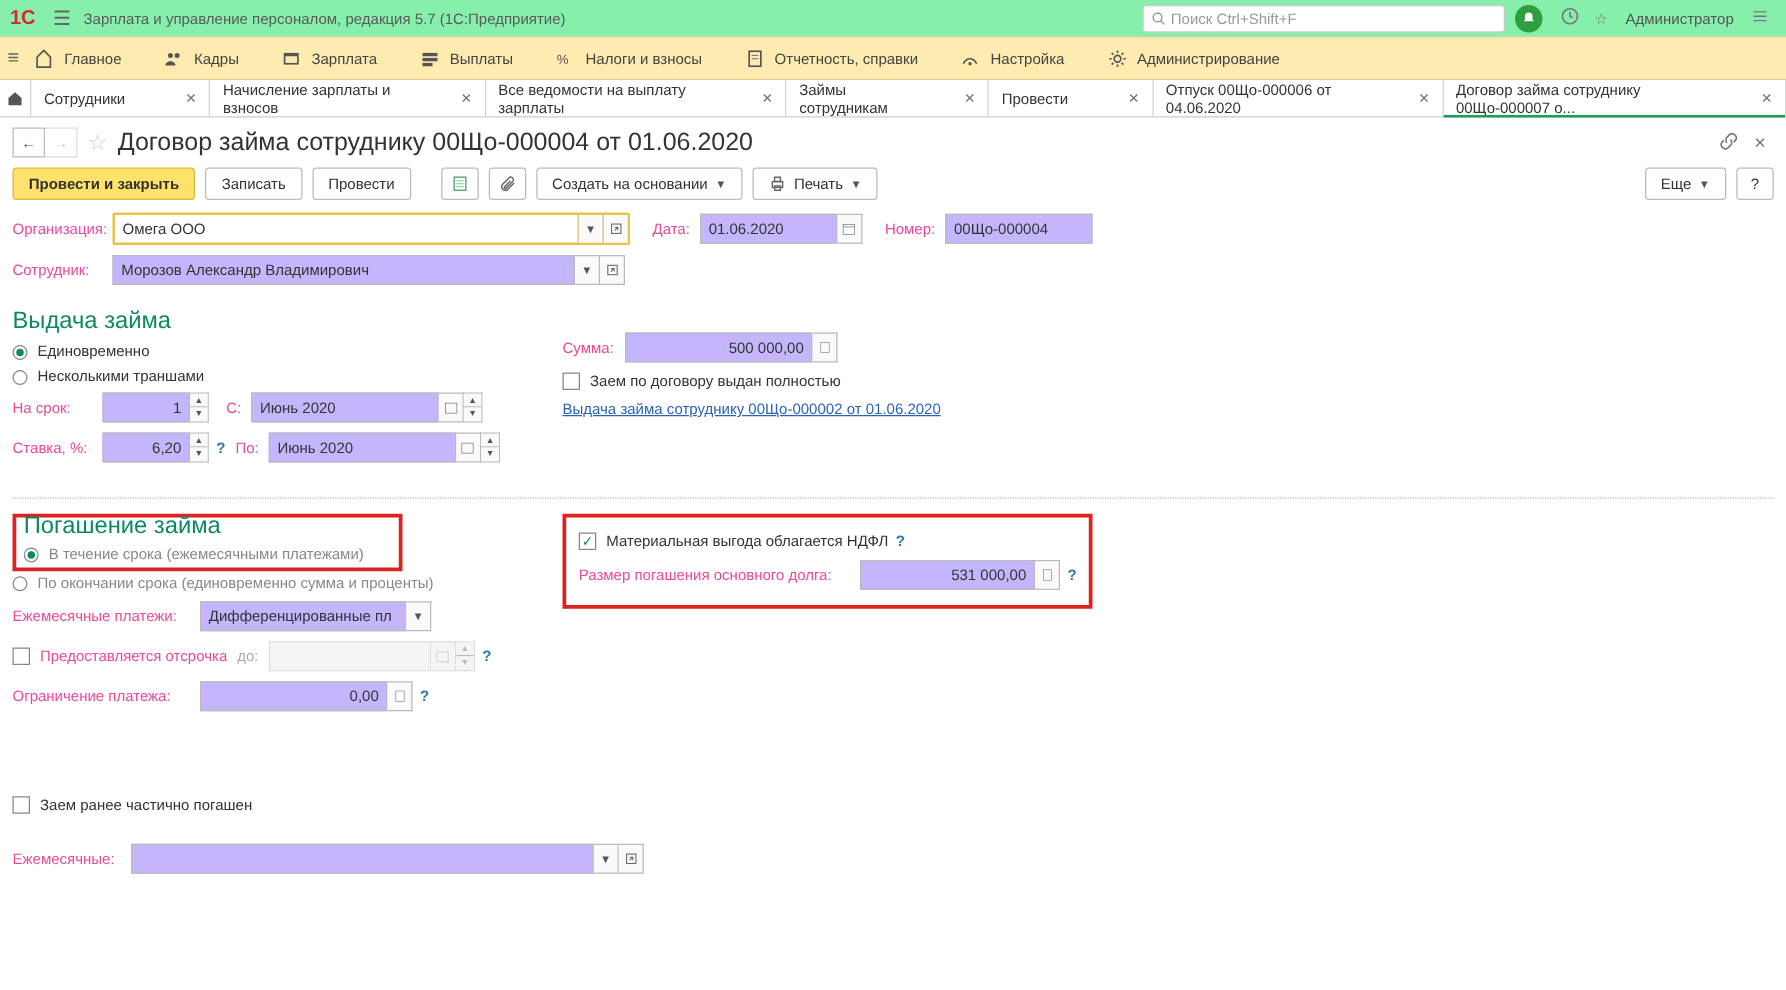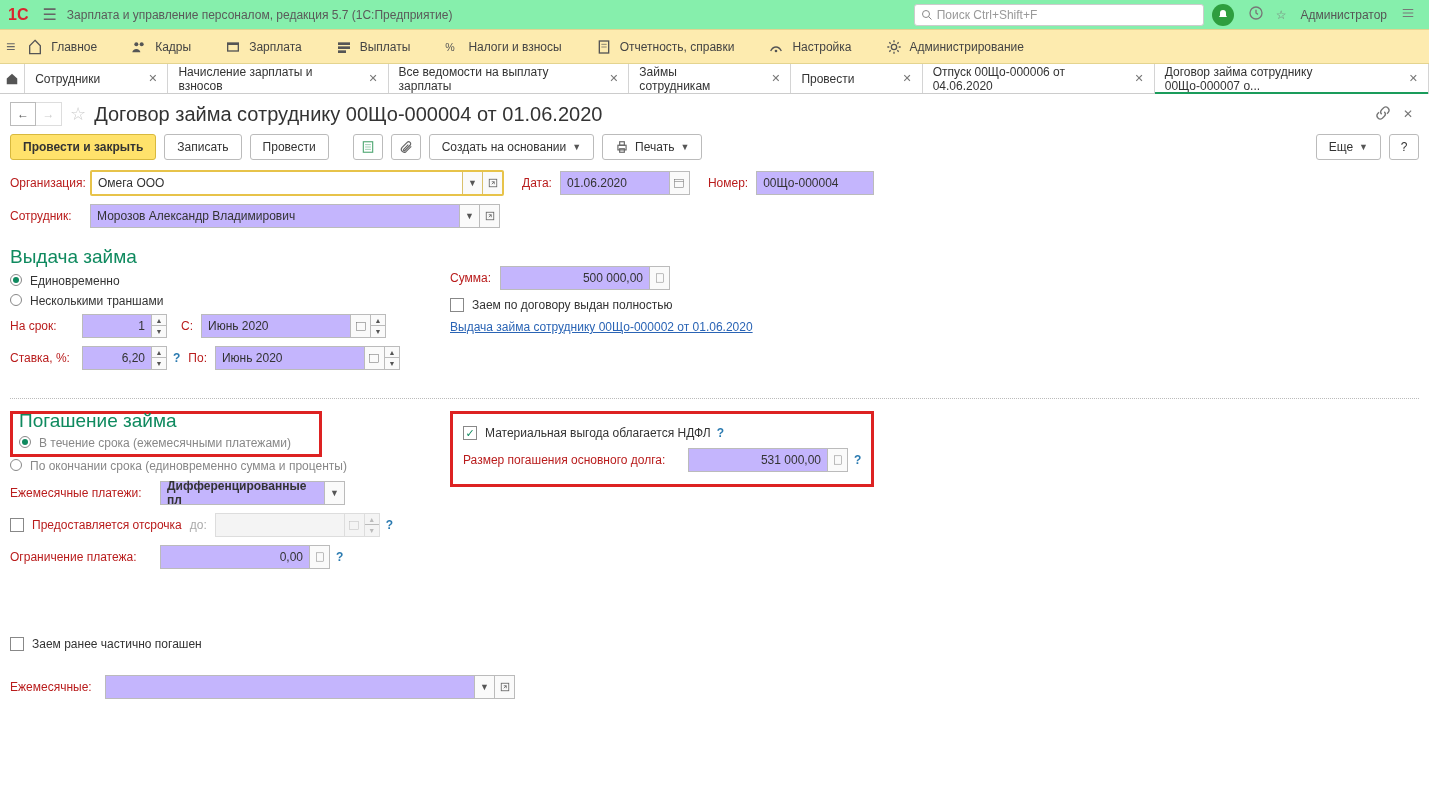--- a/index.html
+++ b/index.html
@@ -47,34 +47,34 @@
 .btn.icon-only { width:30px; padding:0; justify-content:center; }
 .btn.primary { background:#ffe26b; border-color:#d8b93e; font-weight:bold; }
 .btn .caret { margin-left:6px; font-size:9px; color:#555; }
 .toolbar-spacer { flex:1; }
 .btn svg { margin-right:6px; }
 .btn.icon-only svg { margin:0; }
 
 
 .form { padding: 0 10px; }
 .row { display:flex; align-items:center; margin-bottom:8px; }
-.lbl { color:#b91c1c; }
+.lbl { color:#ec4899; }
 .lbl-org { width:80px; }
 .org-wrap { display:flex; border:2px solid #e7c34a; border-radius:2px; }
 .input { height:24px; border:1px solid #bbb; padding:0 6px; background:#c4b5fd; display:flex; align-items:center; }
 .input.num { justify-content:flex-end; }
 .org-input { width:370px; border:none; height:22px; padding:0 6px; display:flex; align-items:center;}
 .ddl-btn { width:20px; display:flex; align-items:center; justify-content:center; border-left:1px solid #bbb; background:#fafafa; cursor:pointer; color:#555; font-size:9px; }
 .ext-btn { width:20px; display:flex; align-items:center; justify-content:center; border-left:1px solid #bbb; background:#fafafa; cursor:pointer; }
 .org-wrap .ddl-btn, .org-wrap .ext-btn { border:none; border-left:1px solid #d9c06b; height:22px; }
 .date-input { width:110px; }
 .num-input { width:118px; }
 
 .section-title { color:#0f8a5f; font-size:19px; margin:10px 0 6px; }
-.radio-row { display:flex; align-items:flex-start; margin-bottom:6px; }
+.radio-row { display:flex; align-items:flex-end; margin-bottom:6px; }
 .radio { width:12px; height:12px; border:1px solid #888; border-radius:50%; margin-right:8px; display:flex; align-items:center; justify-content:center; }
 .radio.sel::after { content:""; width:6px; height:6px; background:#0f8a5f; border-radius:50%; }
 .radio-lbl.gray { color:#888; }
 
 .two-col { display:flex; }
 .left-col { width:440px; }
 .right-col { padding-left:0; }
 
 .spinner { display:flex; }
 .spinner .input { width:70px; text-align:right; justify-content:flex-end;}
@@ -89,21 +89,21 @@
 .chk.on::after { content:"✓"; color:#0f8a5f; font-size:11px; }
 
 .link { color:#2a64b5; text-decoration:underline; cursor:pointer; }
 
 .dotted-sep { border-top:1px dotted #bbb; margin:20px 0 12px; }
 
 .red-box { border:3px solid #d22; padding:0; }
 .red1 { width:312px; height:46px; display:flex; flex-direction:column; justify-content:flex-end; padding:2px 6px; }
 .red2 { padding:12px 10px; margin-left:0; }
 
-.select-wrap { display:flex;font-weight:bold; }
+.select-wrap { display:flex; }
 .select-input { width:165px; }
 
 .gray-input { background:#f4f4f4; color:#aaa; border-color:#ddd; }
 .gray-text { color:#aaa; }
 
 svg { flex-shrink:0; }
 </style>
 </head>
 <body>
 

